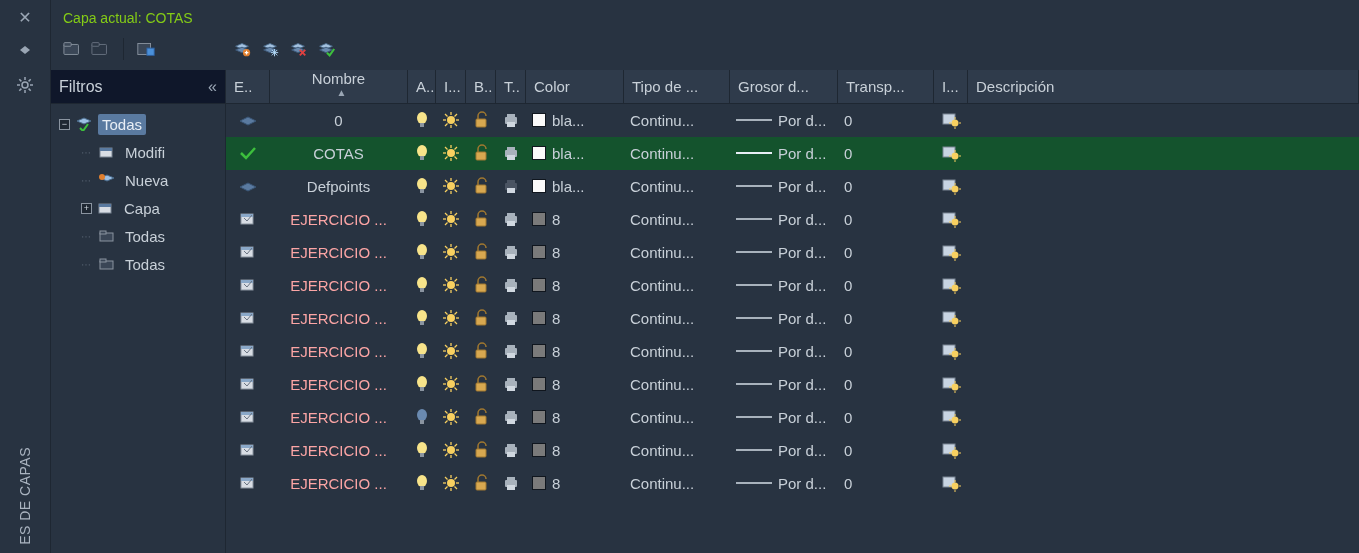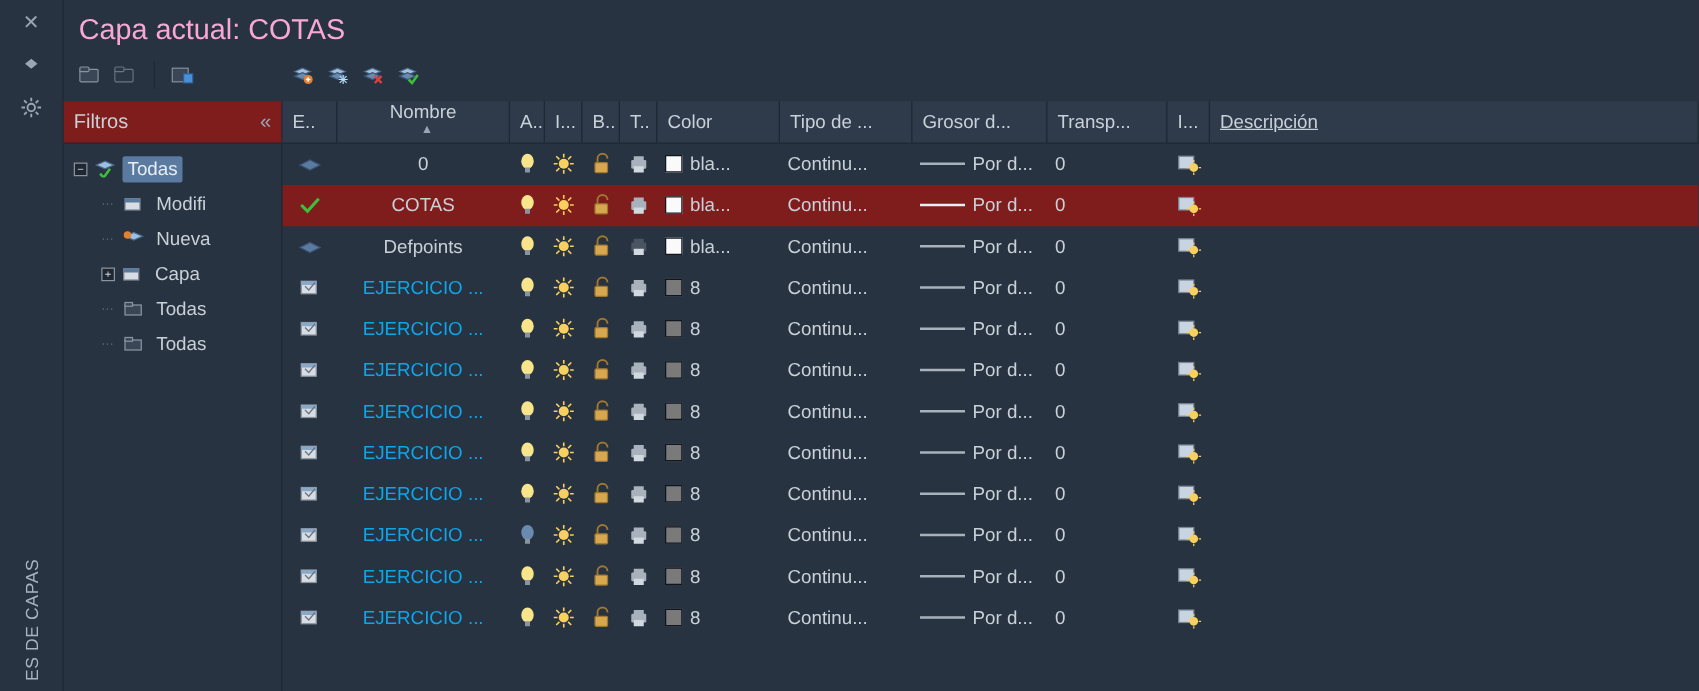--- a/index.html
+++ b/index.html
@@ -1,57 +1,57 @@
 <!DOCTYPE html>
 <html><head>
 <meta charset="utf-8">
 <style>
 * { margin: 0; padding: 0; box-sizing: border-box; font-family: "Segoe UI", Arial, sans-serif; }
 body { background: #283341; color: #c8d0d8; font-size: 14px; overflow: hidden; width: 1359px; height: 553px; }
 .app { display: flex; height: 100%; }
 .left-strip { width: 50px; background: #283341; display: flex; flex-direction: column; align-items: center; padding-top: 8px; gap: 14px; }
 .left-strip .vtext { writing-mode: vertical-rl; transform: rotate(180deg); color: #aab4c0; font-size: 14px; margin-top: auto; margin-bottom: 8px; letter-spacing: 0.5px; }
 .panel { flex: 1; display: flex; flex-direction: column; border-left: 1px solid #1e2732; }
-.panel-header { padding: 10px 12px 4px 12px; font-size: 23px; color: #f9a8d4; }
+.panel-header { padding: 10px 12px 4px 12px; font-size: 14px; color: #84cc16; }
 .toolbar { display: flex; gap: 8px; padding: 8px 12px 10px 12px; align-items: center; }
 .toolbar .sep { width: 1px; height: 22px; background: #1e2732; margin: 0 4px; }
 .toolbar .tgap { width: 60px; }
 .content { flex: 1; display: flex; min-height: 0; }
 .filters { width: 175px; border-right: 1px solid #1e2732; display: flex; flex-direction: column; }
-.filters-hdr { display: flex; align-items: center; justify-content: space-between; padding: 6px 8px; background: #7f1d1d; border-bottom: 1px solid #1e2732; height: 34px; }
+.filters-hdr { display: flex; align-items: center; justify-content: space-between; padding: 6px 8px; background: #0f172a; border-bottom: 1px solid #1e2732; height: 34px; }
 .filters-hdr span { font-size: 16px; }
 .tree { padding: 6px 0 0 6px; font-size: 15px; }
 .tree-row { display: flex; align-items: center; gap: 4px; height: 28px; padding-left: 2px; }
 .tree-row.depth1 { padding-left: 24px; }
 .tree-label { padding: 2px 4px; border-radius: 2px; white-space: nowrap; }
 .tree-label.sel { background: #5a7aa0; color: #e8eef5; }
 .exp { width: 11px; height: 11px; border: 1px solid #8a94a0; background: #1e2732; display: inline-flex; align-items: center; justify-content: center; font-size: 9px; line-height: 1; color: #d0d8e0; cursor: pointer; }
 .dotline { color: #54606f; font-size: 10px; margin-right: 2px; }
 .grid { flex: 1; display: flex; flex-direction: column; min-width: 0; }
 .ghdr { display: flex; background: #2f3b4b; border-bottom: 1px solid #1e2732; height: 34px; align-items: stretch; }
 .ghdr .col { border-right: 1px solid #1e2732; display: flex; align-items: center; padding: 0 8px; font-size: 15px; color: #c8d0d8; white-space: nowrap; overflow: hidden; }
 .gbody { flex: 1; overflow-y: auto; }
 .row { display: flex; height: 33px; align-items: center; border-bottom: 1px solid transparent; }
-.row.sel { background: #7f1d1d; }
+.row.sel { background: #14532d; }
 .row .cell { border-right: 1px solid transparent; display: flex; align-items: center; padding: 0 6px; font-size: 15px; gap: 6px; white-space: nowrap; overflow: hidden; }
 .row .cell.center { justify-content: center; padding: 0 2px; }
 .w-status { width: 44px; }
 .w-name { width: 138px; flex-direction: column; }
 .w-on { width: 28px; }
 .w-freeze { width: 30px; }
 .w-lock { width: 30px; }
 .w-plot { width: 30px; }
 .w-color { width: 98px; }
 .w-ltype { width: 106px; }
 .w-lweight { width: 108px; }
 .w-transp { width: 96px; }
 .w-newvp { width: 34px; }
-.w-desc { flex: 1; text-decoration: underline; }
+.w-desc { flex: 1; }
 .ghdr .sort-arrow { margin-left: 6px; font-size: 10px; color: #9aa6b4; }
-.name-dim { color: #0ea5e9; }
+.name-dim { color: #fca5a5; }
 .linew { width: 36px; height: 2px; background: #a8b2bc; display: inline-block; }
 .row.sel .linew { background: #e8eef5; }
 .swatch { width: 14px; height: 14px; border: 1px solid #10161e; display: inline-block; }
 .sw-white { background: #fafafa; }
 .sw-grey { background: #7a7a7a; }
 .ico { display: inline-flex; align-items: center; justify-content: center; width: 20px; height: 20px; }
 svg { display: block; }
 .chev { font-size: 14px; color: #9aa6b4; cursor: pointer; }
 .close-x { color: #9aa6b4; font-size: 16px; cursor: pointer; }
 </style>

